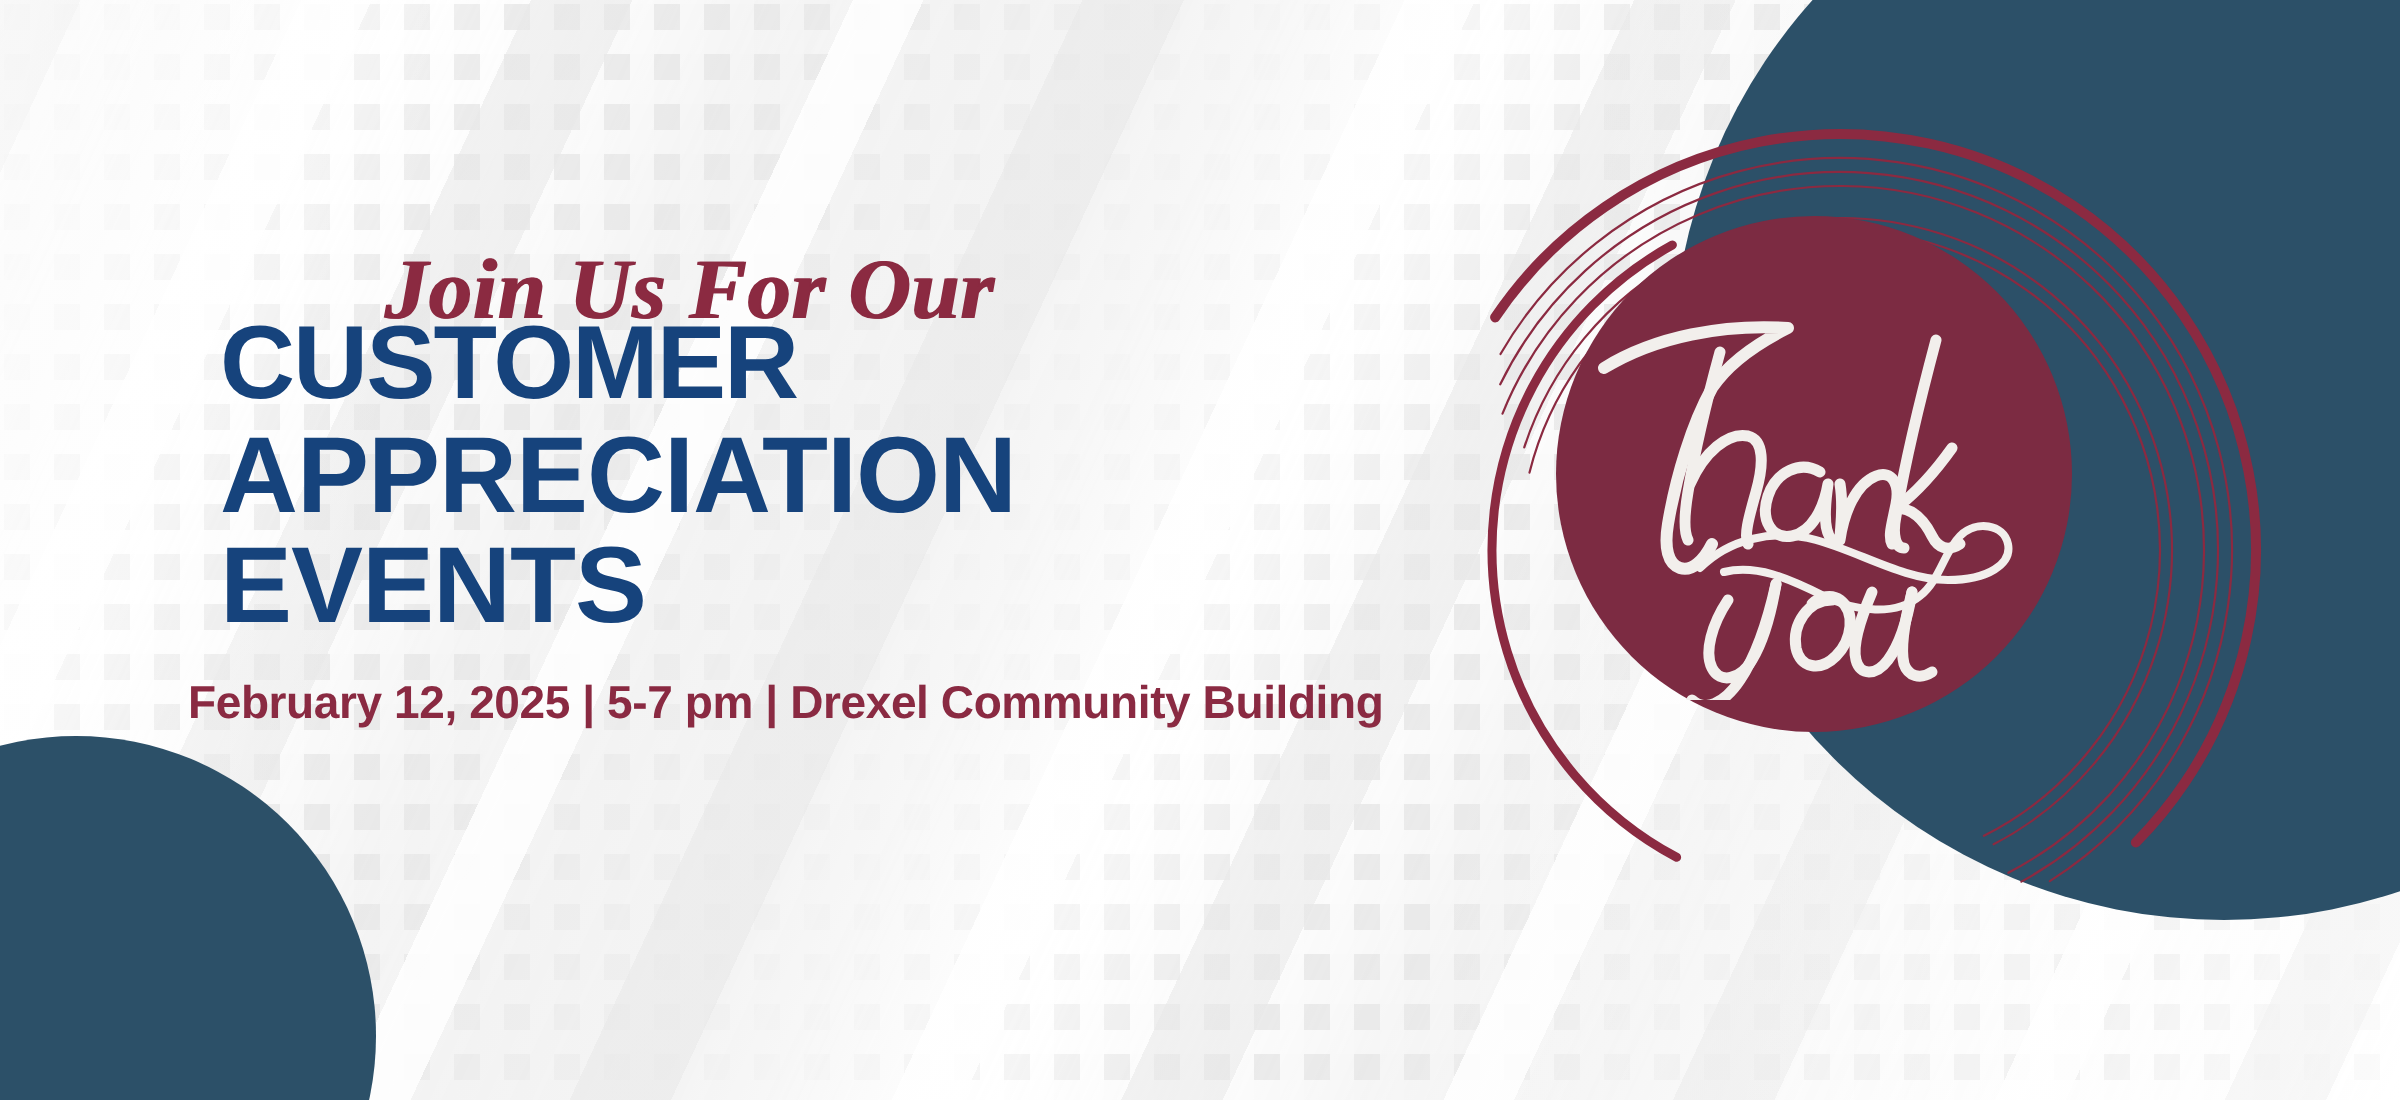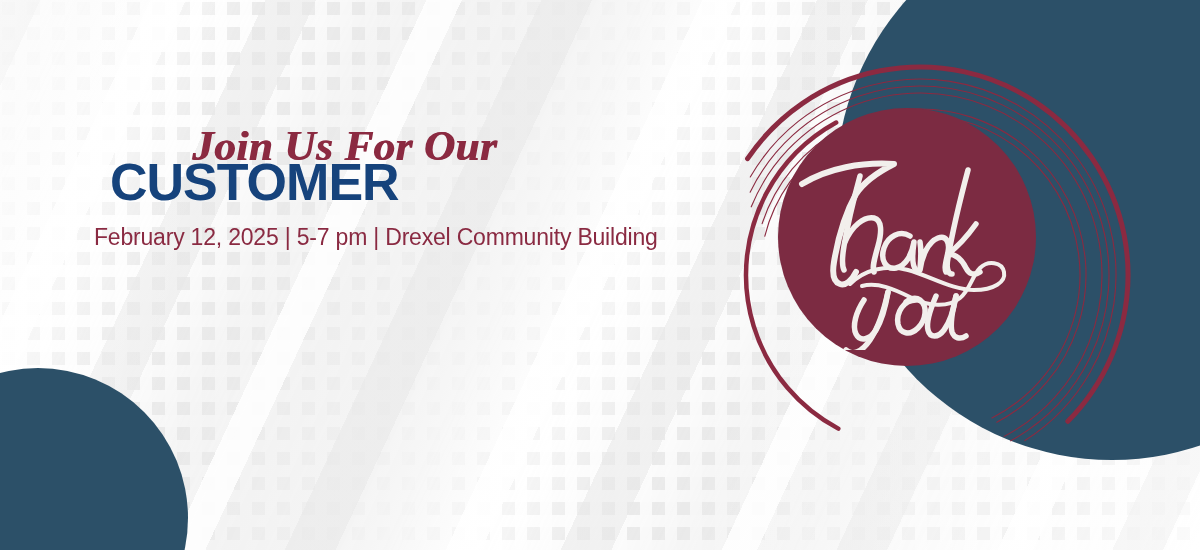--- a/index.html
+++ b/index.html
@@ -167,21 +167,21 @@
     letter-spacing: -0.5px;
     margin-top: 4px;
     margin-left: 18px;
   }
   .dates {
     margin-top: 14px;
     margin-left: 2px;
   }
   .date-line {
     font-size: 23px;
-    font-weight: normal;
+    font-weight: bold;
     color: #8a2a42;
     line-height: 1.42;
     letter-spacing: -0.2px;
     white-space: nowrap;
   }
 </style>
 </head>
 <body>
 
 <div id="banner">
@@ -244,18 +244,19 @@
 
       <path d="M146 146 C140 160 136 172 138 180 C140 188 148 188 154 180
                C160 172 164 158 166 146" stroke-width="5.5"></path>
       <path d="M166 146 C162 162 160 174 162 182 C164 188 170 190 176 186" stroke-width="5.5"></path>
     </g>
   </svg>
 
   <div class="copy">
     <div class="eyebrow">Join Us For Our</div>
     <div class="head-1">CUSTOMER</div>
+    <div class="head-2">APPRECIATION EVENTS</div>
     <div class="dates">
       <div class="date-line">February 12, 2025 | 5-7 pm | Drexel Community Building</div>
     </div>
   </div>
 
 </div>
 
 </body></html>

